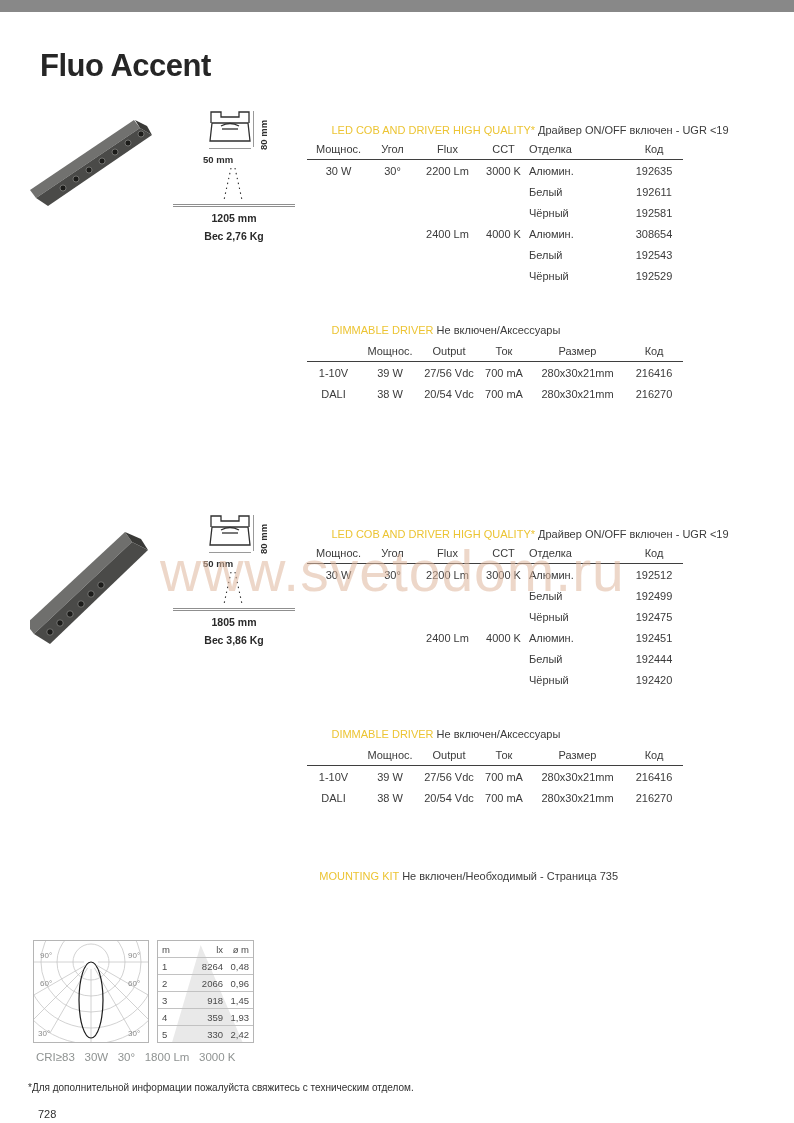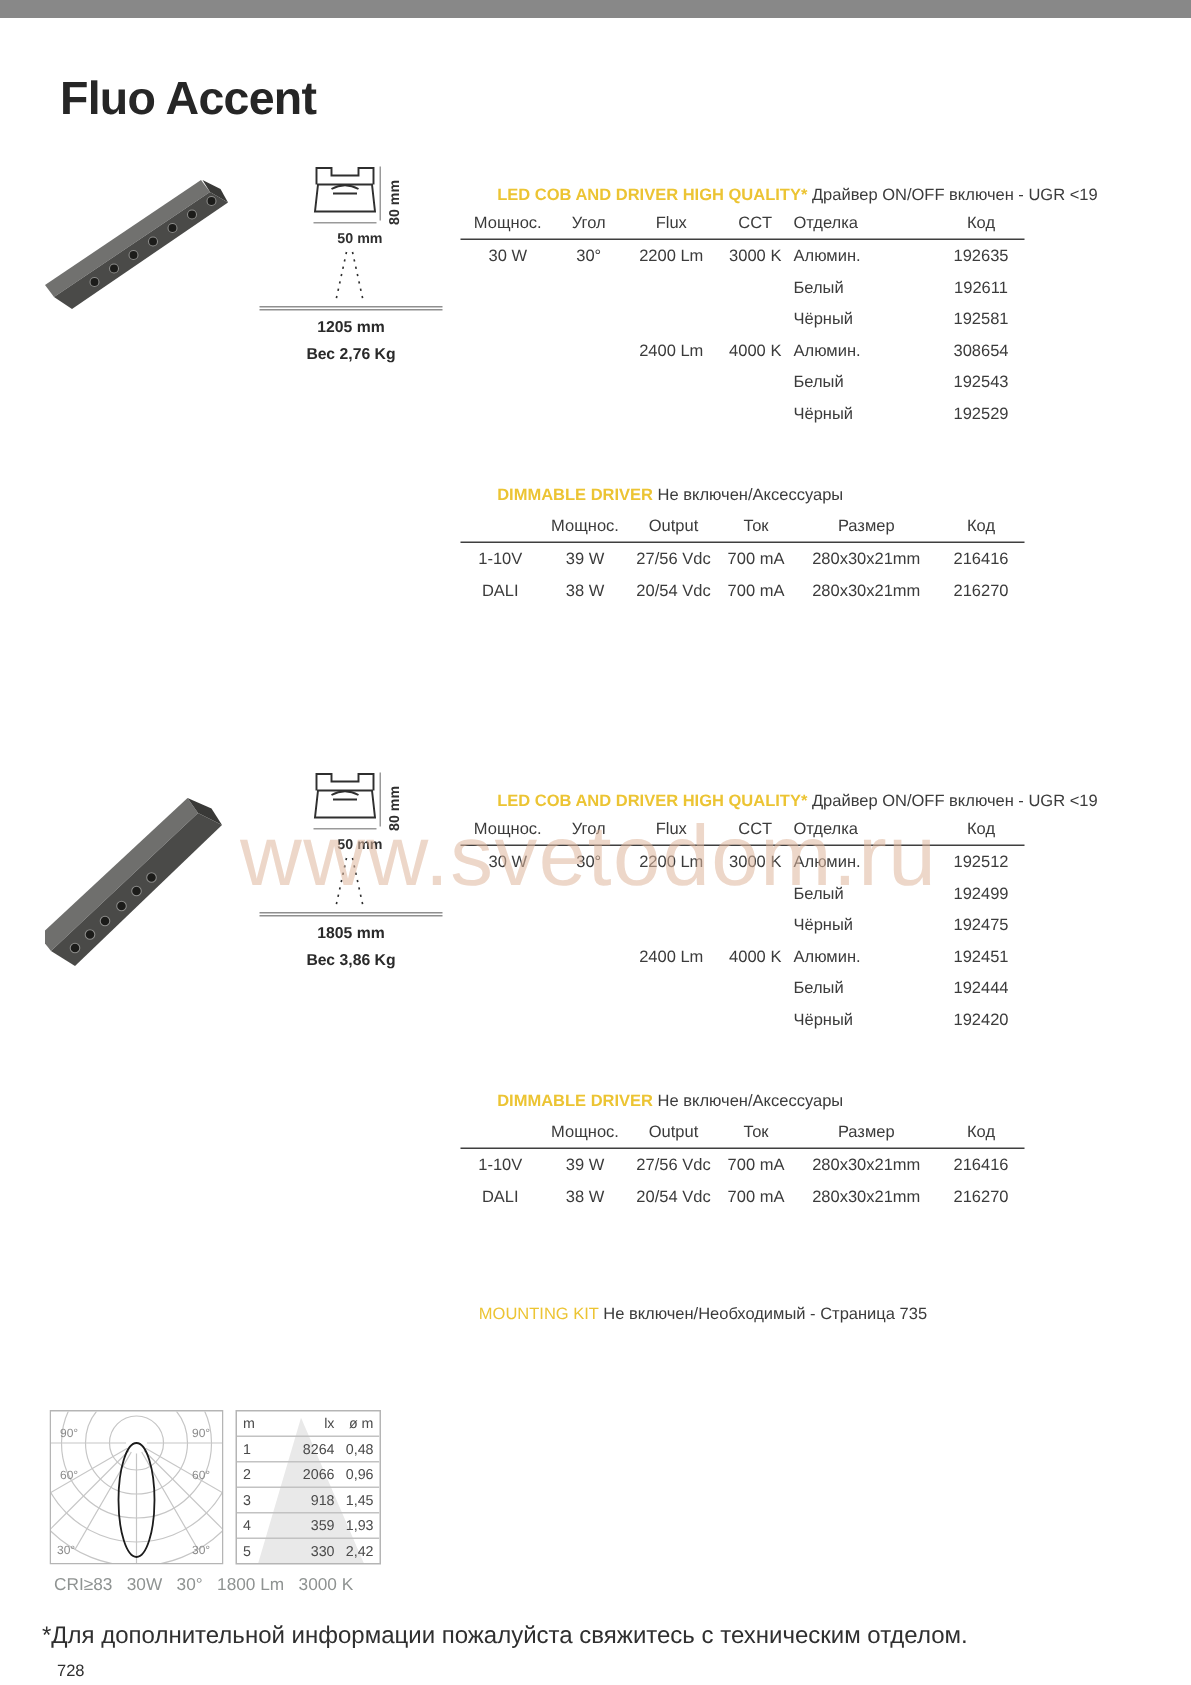--- a/index.html
+++ b/index.html
@@ -8,33 +8,33 @@
 
   .page-title { position:absolute; left:40px; top:36px; font-size:31px; font-weight:700; color:#262626; letter-spacing:-0.5px; }
 
   .section { position:absolute; left:0; width:794px; }
   .sec1 { top:96px; height:400px; }
   .sec2 { top:500px; height:400px; }
 
   
   .photo { position:absolute; left:30px; top:6px; }
   .xsec  { position:absolute; left:207px; top:2px; }
-  .dim-w { position:absolute; left:203px; top:46px; width:52px; text-align:right; font-size:9.5px; font-weight:700; color:#2e2e2e; }
+  .dim-w { position:absolute; left:203px; top:46px; width:52px; text-align:left; font-size:9.5px; font-weight:700; color:#2e2e2e; }
   .wline { position:absolute; left:209px; top:40px; width:42px; border-top:1px solid #9a9a9a; }
   .dim-h { position:absolute; left:258px; top:0px; height:42px; writing-mode:vertical-rl; transform:rotate(180deg); font-size:9.5px; font-weight:700; color:#2e2e2e; }
   .hline { position:absolute; left:253px; top:3px; height:36px; border-left:1px solid #9a9a9a; }
   .break-marks { position:absolute; left:219px; top:58px; }
   .len-line { position:absolute; left:173px; top:96px; width:122px; height:3px; border-top:1px solid #8f8f8f; border-bottom:1px solid #8f8f8f; }
   .dim-len { position:absolute; left:173px; top:104px; width:122px; text-align:center; font-size:10.5px; font-weight:700; color:#2a2a2a; }
   .dim-wt  { position:absolute; left:173px; top:122px; width:122px; text-align:center; font-size:10.5px; font-weight:700; color:#2a2a2a; }
 
   
   .rcol { position:absolute; left:307px; top:0; width:376px; }
   .sec-head { position:absolute; left:0; font-size:11px; white-space:pre; }
-  .sec-head .y { color:#ecc433; font-weight:700; }
+  .sec-head .y { color:#ecc433; font-weight:400; }
   .sec-head .d { color:#3b3b3b; }
   .led-head { top:4px; }
   .drv-head { top:204px; }
 
   .grid-table { position:absolute; left:0; width:376px; font-size:11px; color:#3b3b3b; }
   .led-table { top:30px; }
   .drv-table { top:232px; }
   .tr { display:grid; align-items:center; height:21px; }
   .thead { height:22px; border-bottom:1.5px solid #3f3f3f; }
   .led-table .tr { grid-template-columns:63px 45px 65px 47px 70px 28px 58px; }
@@ -56,21 +56,21 @@
   .polar { position:absolute; left:33px; top:928px; }
   .pm-table { position:absolute; left:157px; top:928px; width:97px; height:103px; border:1px solid #b5b5b5; font-size:9.5px; color:#4a4a4a; background:#fff; overflow:hidden; }
   .pm-cone { position:absolute; left:0; top:0; width:97px; height:103px; background:#e9e9e9; clip-path:polygon(44% 4%, 88% 100%, 14% 100%); }
   .pm-row { position:relative; display:grid; grid-template-columns:20px 45px 30px; align-items:center; height:17px; border-bottom:1px solid #c2c2c2; }
   .pm-row:last-child { border-bottom:none; }
   .pm-m { padding-left:4px; }
   .pm-lx { text-align:right; }
   .pm-d { text-align:right; padding-right:4px; }
   .pm-caption { position:absolute; left:36px; top:1039px; font-size:11.5px; color:#8f9392; white-space:pre; }
 
-  .footnote { position:absolute; left:28px; top:1070px; font-size:16px; color:#2f2f2f; }
+  .footnote { position:absolute; left:28px; top:1070px; font-size:10px; color:#2f2f2f; }
   .pagenum  { position:absolute; left:38px; top:1096px; font-size:11px; color:#2f2f2f; }
 
   svg { display:block; }
 </style>
 </head>
 <body>
 
 <div class="page">
 
   <div class="page-title">Fluo Accent</div>

